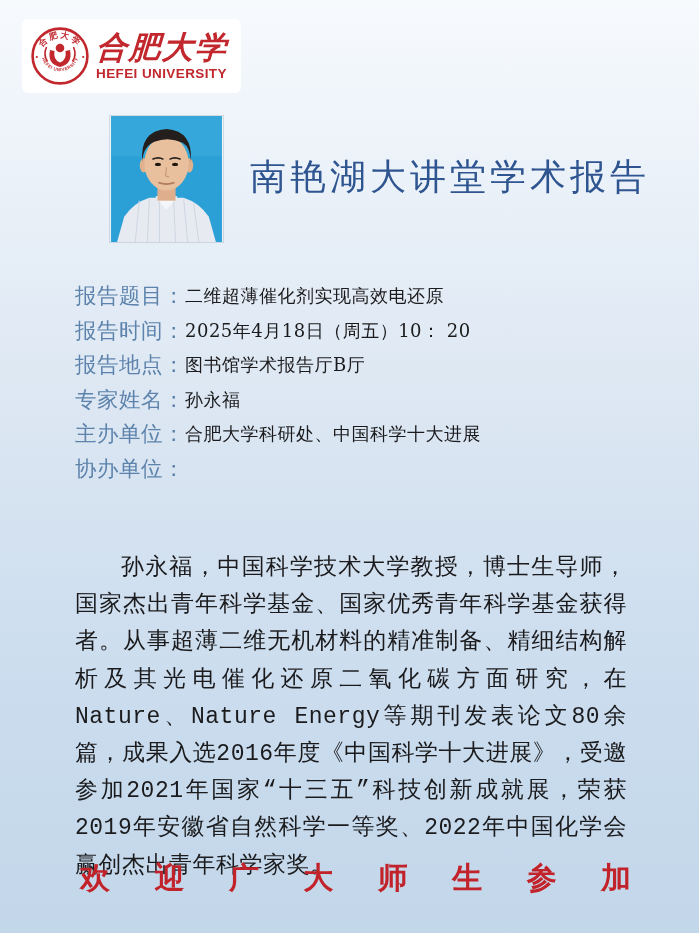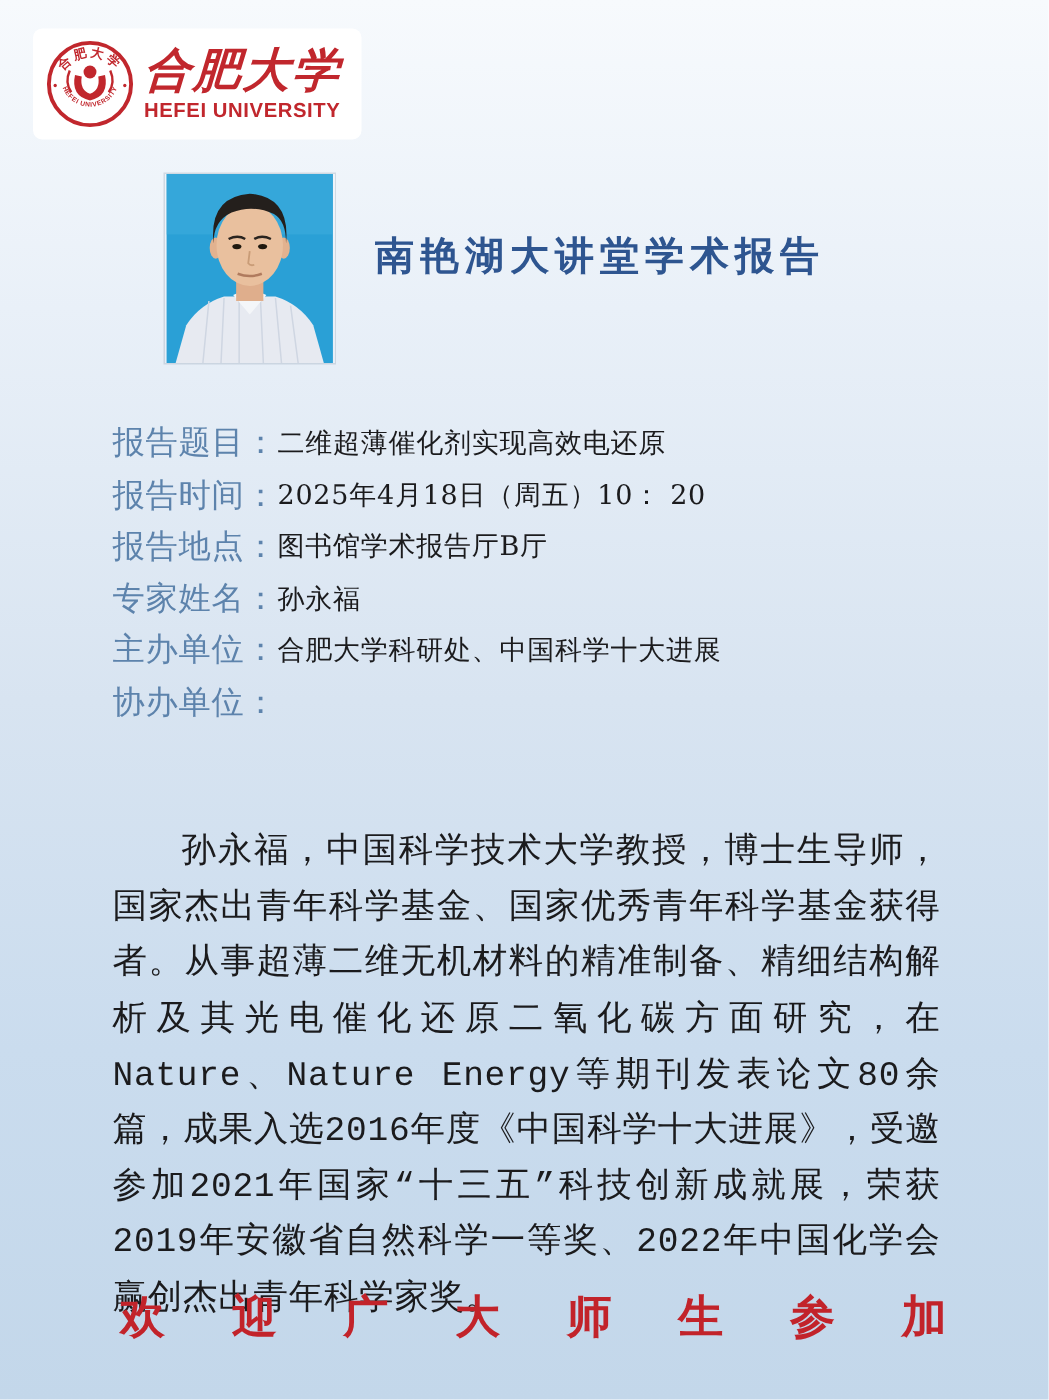--- a/index.html
+++ b/index.html
@@ -33,21 +33,21 @@
   }
 
   
   .photo{
     position:absolute;top:116px;left:110px;width:113px;height:126px;
     box-shadow:0 0 0 1px rgba(120,140,160,.25);
   }
   .photo svg{display:block;width:100%;height:100%;}
   .page-title{
     position:absolute;top:153px;left:250px;width:410px;
-    font-size:26px;font-weight:700;color:#2e5590;letter-spacing:4px;
+    font-size:36px;font-weight:400;color:#2e5590;letter-spacing:4px;
     white-space:nowrap;
   }
 
   
   .details{
     position:absolute;top:279px;left:75px;width:565px;
   }
   .detail-row{display:flex;align-items:flex-start;}
   .detail-label{
     flex:0 0 110px;

